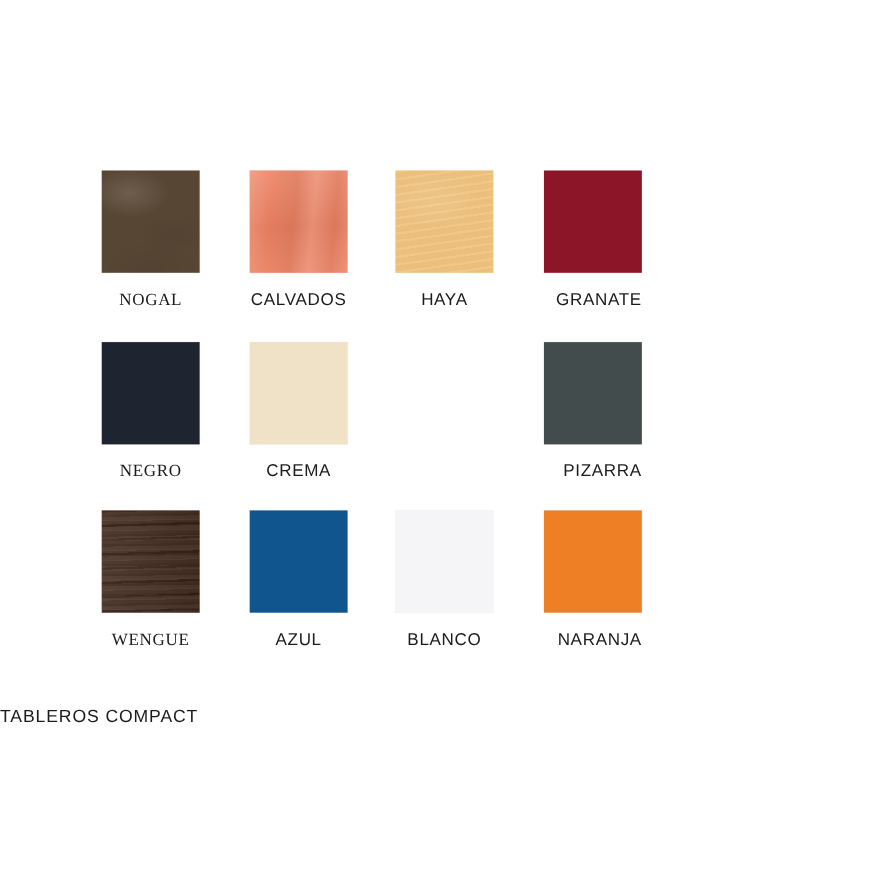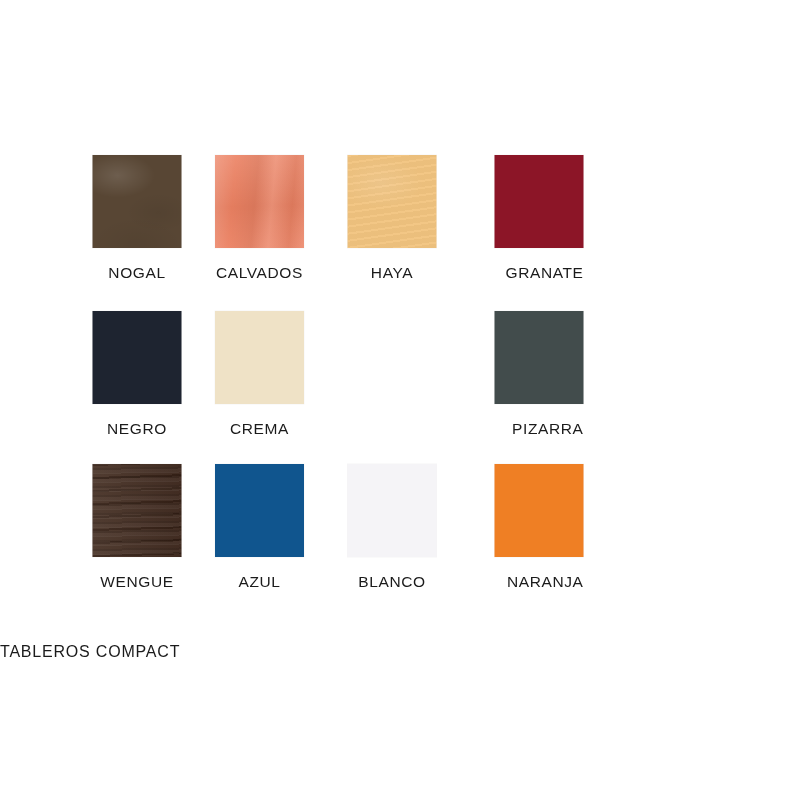--- a/index.html
+++ b/index.html
@@ -44,23 +44,23 @@
     margin-top: 16px;
     font-size: 15.5px;
     letter-spacing: 0.6px;
     color: #1b1b1b;
     white-space: nowrap;
     text-align: center;
     font-weight: 400;
   }
 
   
-  .col-0 { left: 137px; transform: translateX(-50%); }
-  .col-1 { left: 252px; transform: translateX(-50%); padding-left: 15px; }
-  .col-2 { left: 392px; transform: translateX(-50%); }
+  .col-0 { left: 137px; transform: translateX(-50%); font-family: Liberation Serif, serif; }
+  .col-1 { left: 264px; transform: translateX(-50%); padding-left: 15px; }
+  .col-2 { left: 404px; transform: translateX(-50%); }
   .col-3 { left: 539px; transform: translateX(-50%); align-items: flex-end; }
 
   
   .row-0 { top: 155px; }
   .row-1 { top: 311px; }
   .row-2 { top: 464px; }
 
   
   .tex-mottle-vertical {
     background-image:

